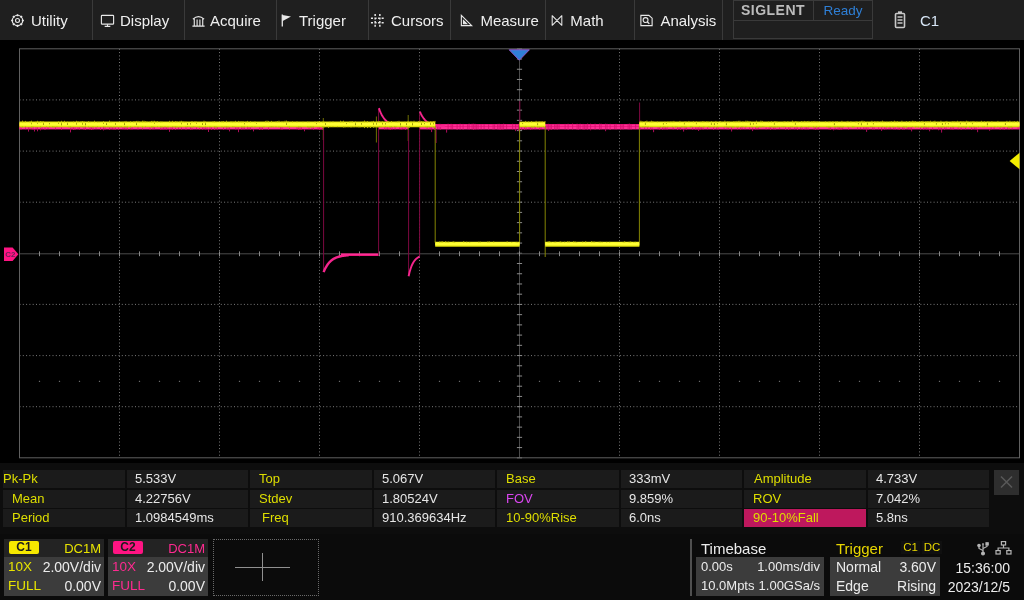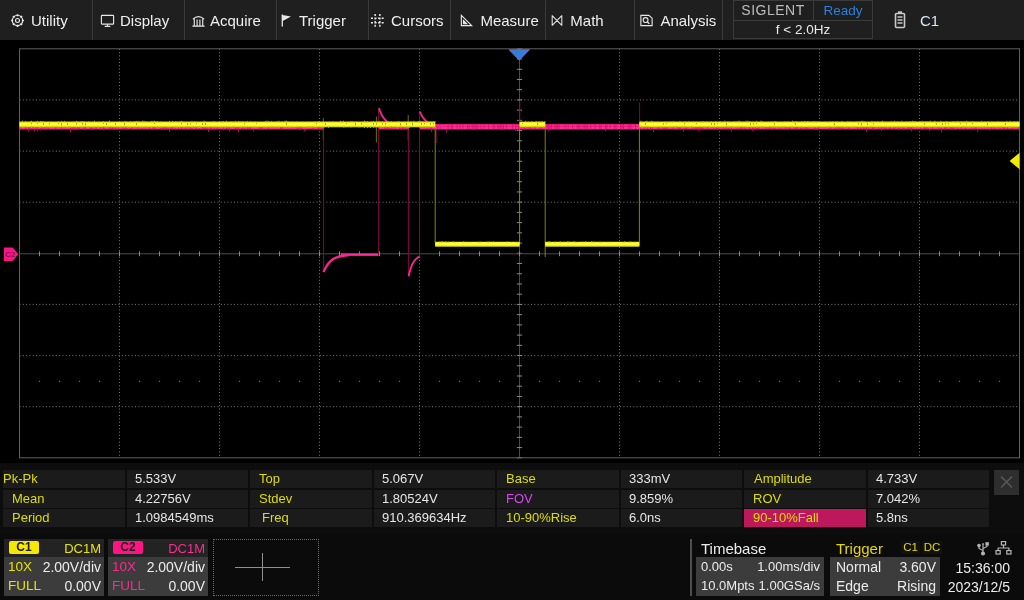--- a/index.html
+++ b/index.html
@@ -132,23 +132,22 @@
         <g stroke="#e8e8e8" fill="none" stroke-width="1.2">
           <path d="M14 5.5V13.5H2V2.5H10.5Z"></path>
           <circle cx="7" cy="7.5" r="2.6"></circle>
           <path d="M8.8 9.4L11 11.6" stroke-width="1.5"></path>
         </g>
       </svg></div>
 <div style="position:absolute;left:660.4px;top:0;height:41px;line-height:41px;font-size:15px;color:#efefef">Analysis</div>
 <div style="position:absolute;left:733px;top:0px;width:140px;height:39px;border:1px solid #3a3a3a;box-sizing:border-box"></div>
 <div style="position:absolute;left:813px;top:0px;width:1px;height:20px;background:#3a3a3a"></div>
 <div style="position:absolute;left:733px;top:20px;width:140px;height:1px;background:#3a3a3a"></div>
-<div style="position:absolute;left:733px;top:0;width:80px;height:20px;line-height:21px;text-align:center;font-size:14px;font-weight:normal;letter-spacing:0.5px;color:#bcbcbc">SIGLENT</div>
+<div style="position:absolute;left:733px;top:0;width:80px;height:20px;line-height:21px;text-align:center;font-size:14px;font-weight:bold;letter-spacing:0.5px;color:#bcbcbc">SIGLENT</div>
 <div style="position:absolute;left:813px;top:0;width:60px;height:20px;line-height:21px;text-align:center;font-size:13.5px;color:#2e7fd6">Ready</div>
-<div style="position:absolute;left:733px;top:20px;width:140px;height:19px;line-height:20px;text-align:center;font-size:13.5px;color:#eaeaea">f &lt; 2.0Hz</div>
 <div style="position:absolute;left:892px;top:11px;line-height:0"><svg width="16" height="19" viewBox="0 0 16 19">
         <g stroke="#c8c8c8" fill="none">
           <rect x="3.5" y="2.5" width="9" height="14" rx="1" stroke-width="1.6"></rect>
           <path d="M6 1.2H10" stroke-width="1.8"></path>
           <path d="M5.5 6H10.5M5.5 9H10.5M5.5 12H10.5" stroke-width="1.4"></path>
         </g>
       </svg></div>
 <div style="position:absolute;left:920px;top:0;height:41px;line-height:41px;font-size:15px;color:#d7e6f6">C1</div>
 </div>
 <div style="position:absolute;left:0;top:463px;width:1024px;height:71px;background:#0d0d0d;z-index:2">

